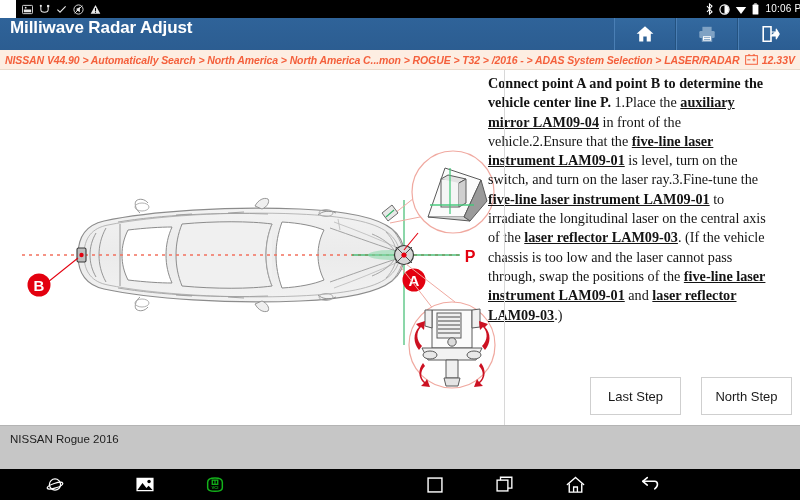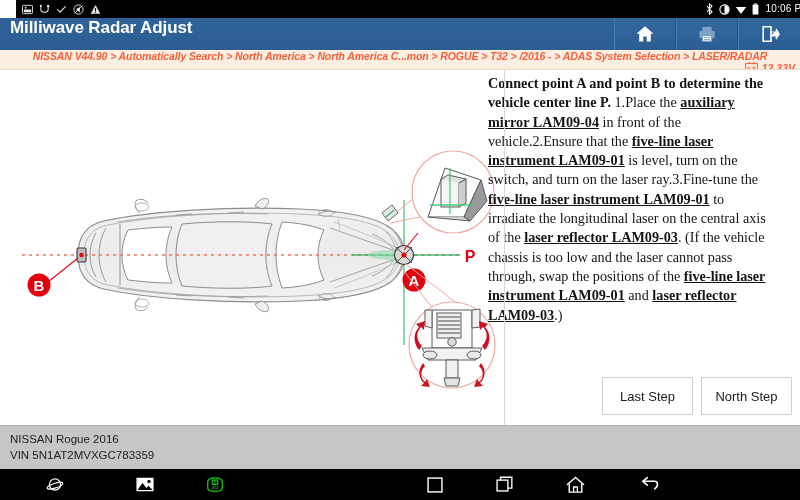--- a/index.html
+++ b/index.html
@@ -88,21 +88,20 @@
     width: 800px;
     height: 20px;
     background: #fdeee2;
     border-bottom: 1px solid #e9dacb;
     box-sizing: border-box;
     display: flex;
     align-items: center;
     padding: 0 5px;
     overflow: hidden;
     white-space: nowrap;
-    flex-direction: column;
   }
   .breadcrumb-path {
     color: #f4603c;
     font-size: 10.5px;
     font-style: italic;
     font-weight: bold;
     letter-spacing: -0.1px;
   }
   .bc-right {
     margin-left: auto;
@@ -162,21 +161,21 @@
     text-decoration: underline;
     text-underline-offset: 1px;
   }
 
   
   .step-buttons {
     position: absolute;
     right: 8px;
     top: 307px;
     display: flex;
-    gap: 8px;
+    gap: 20px;
   }
   .step-btn {
     width: 91px;
     height: 38px;
     background: #ffffff;
     border: 1px solid #cfcfcf;
     color: #1a1a1a;
     font-size: 13px;
     display: flex;
     align-items: center;
@@ -528,21 +527,20 @@
     <div class="step-buttons">
       <div class="step-btn">Last Step</div>
       <div class="step-btn">North Step</div>
     </div>
   </div>
 
   <div class="divider"></div>
 
   <div class="vehinfo">
     <div>NISSAN Rogue 2016</div>
-    <div>VIN 5N1AT2MVXGC783359</div>
   </div>
 
   <div class="navbar">
     <div class="nav-slot" style="width:110px">
       <svg width="18" height="18" viewBox="0 0 20 20">
         <circle cx="10" cy="9.5" r="6.2" fill="none" stroke="#ffffff" stroke-width="1.4"></circle>
         <ellipse cx="10" cy="10.8" rx="9" ry="2.6" fill="none" stroke="#ffffff" stroke-width="1.4" transform="rotate(-18 10 10.8)"></ellipse>
       </svg>
     </div>
     <div class="nav-slot" style="width:70px">

